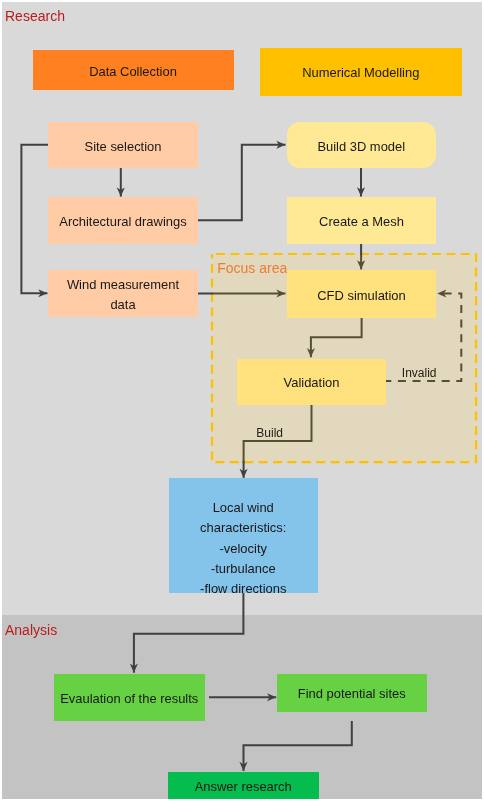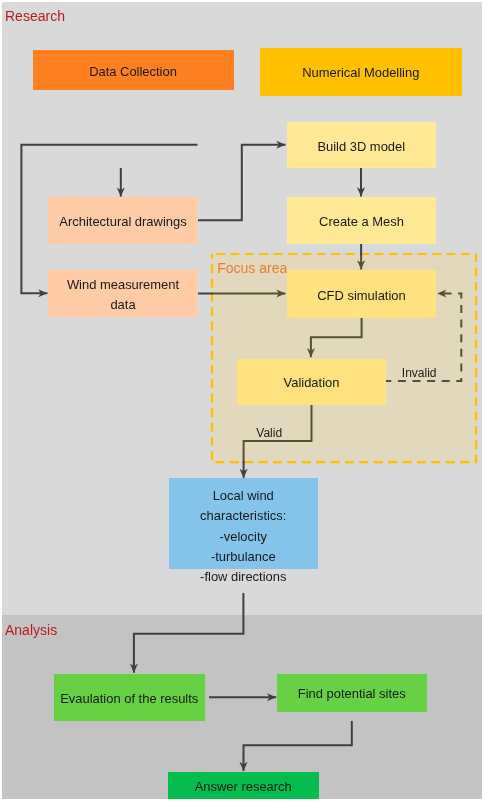--- a/index.html
+++ b/index.html
@@ -68,22 +68,25 @@
   </svg>
 
   <div class="node" style="left:19.5px;top:50px;width:201px;height:40px;background:#ff8021;margin-left:13px;">
     <span>Data Collection</span>
   </div>
 
   <div class="node" style="left:259.5px;top:47.5px;width:202.5px;height:48.5px;background:#ffc000;">
     <span>Numerical Modelling</span>
   </div>
 
+  <div class="node" style="left:48px;top:122px;width:150px;height:46px;background:#ffcca6;">
+    <span>Site selection</span>
+  </div>
 
-  <div class="node" style="left:287px;top:122px;width:148.5px;height:46px;background:#ffe994;">
+  <div class="node" style="left:287px;top:122px;width:148.5px;height:46px;background:#ffe994;border-radius:13px;">
     <span>Build 3D model</span>
   </div>
 
   <div class="node" style="left:48px;top:197px;width:150px;height:47px;background:#ffcca6;">
     <span>Architectural drawings</span>
   </div>
 
   <div class="node multi" style="left:48px;top:270px;width:150px;height:47px;background:#ffcca6;padding-top:5px;box-sizing:border-box;">
     <div>Wind measurement</div>
     <div>data</div>
@@ -94,36 +97,36 @@
   </div>
 
   <div class="node" style="left:287px;top:270px;width:149px;height:48px;background:#ffe27d;">
     <span>CFD simulation</span>
   </div>
 
   <div class="node" style="left:237px;top:359px;width:149px;height:45.5px;background:#ffe27d;">
     <span>Validation</span>
   </div>
 
-  <div class="node multi" style="left:168.5px;top:478px;width:149.5px;height:91px;background:#84c3ea;padding-top:8px;box-sizing:border-box;">
+  <div class="node multi" style="left:168.5px;top:478px;width:149.5px;height:115px;background:#84c3ea;padding-top:20px;box-sizing:border-box;">
     <div>Local wind</div>
     <div>characteristics:</div>
     <div>-velocity</div>
     <div>-turbulance</div>
     <div>-flow directions</div>
   </div>
 
   <div class="node" style="left:54px;top:673.5px;width:150.5px;height:47.5px;background:#66d243;">
     <span>Evaulation of the results</span>
   </div>
 
   <div class="node" style="left:277px;top:673.5px;width:149.5px;height:38px;background:#66d243;">
     <span>Find potential sites</span>
   </div>
 
   <div class="node" style="left:168px;top:771.5px;width:150.5px;height:27px;background:#05bd4e;">
     <span>Answer research</span>
   </div>
 
-  <div class="edge-label" style="left:256.3px;top:426.3px;">Valid</div>
+  <div class="edge-label" style="left:256.3px;top:426.3px;">Build</div>
   <div class="edge-label" style="left:401.8px;top:365.9px;">Invalid</div>
 
 </div>
 
 </body></html>

